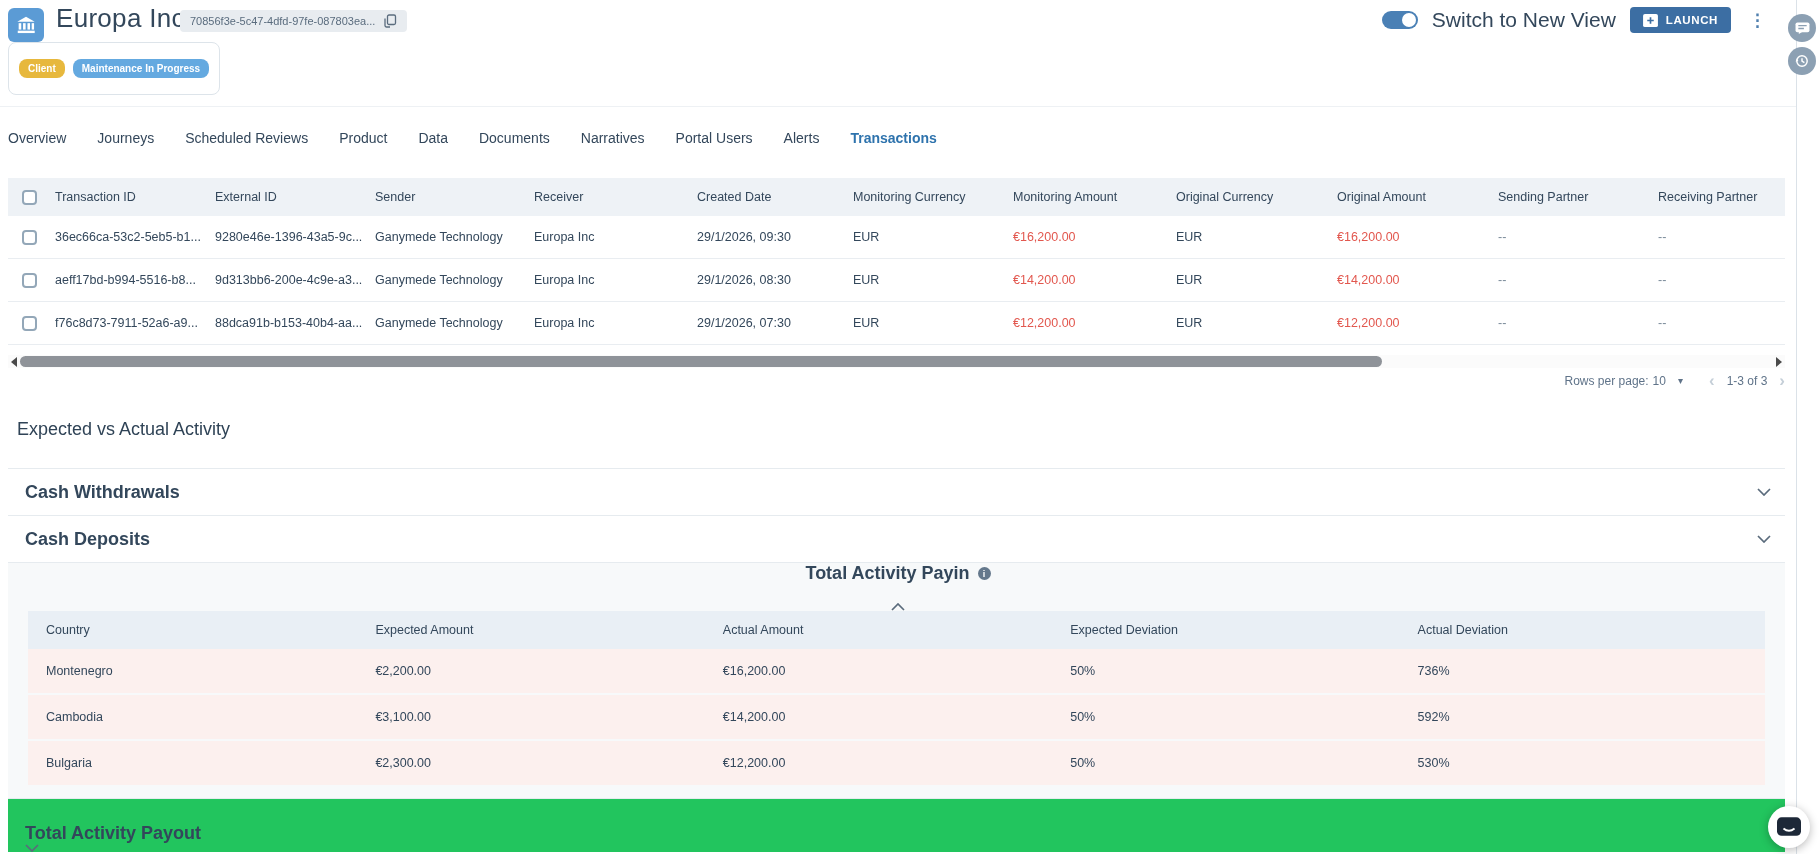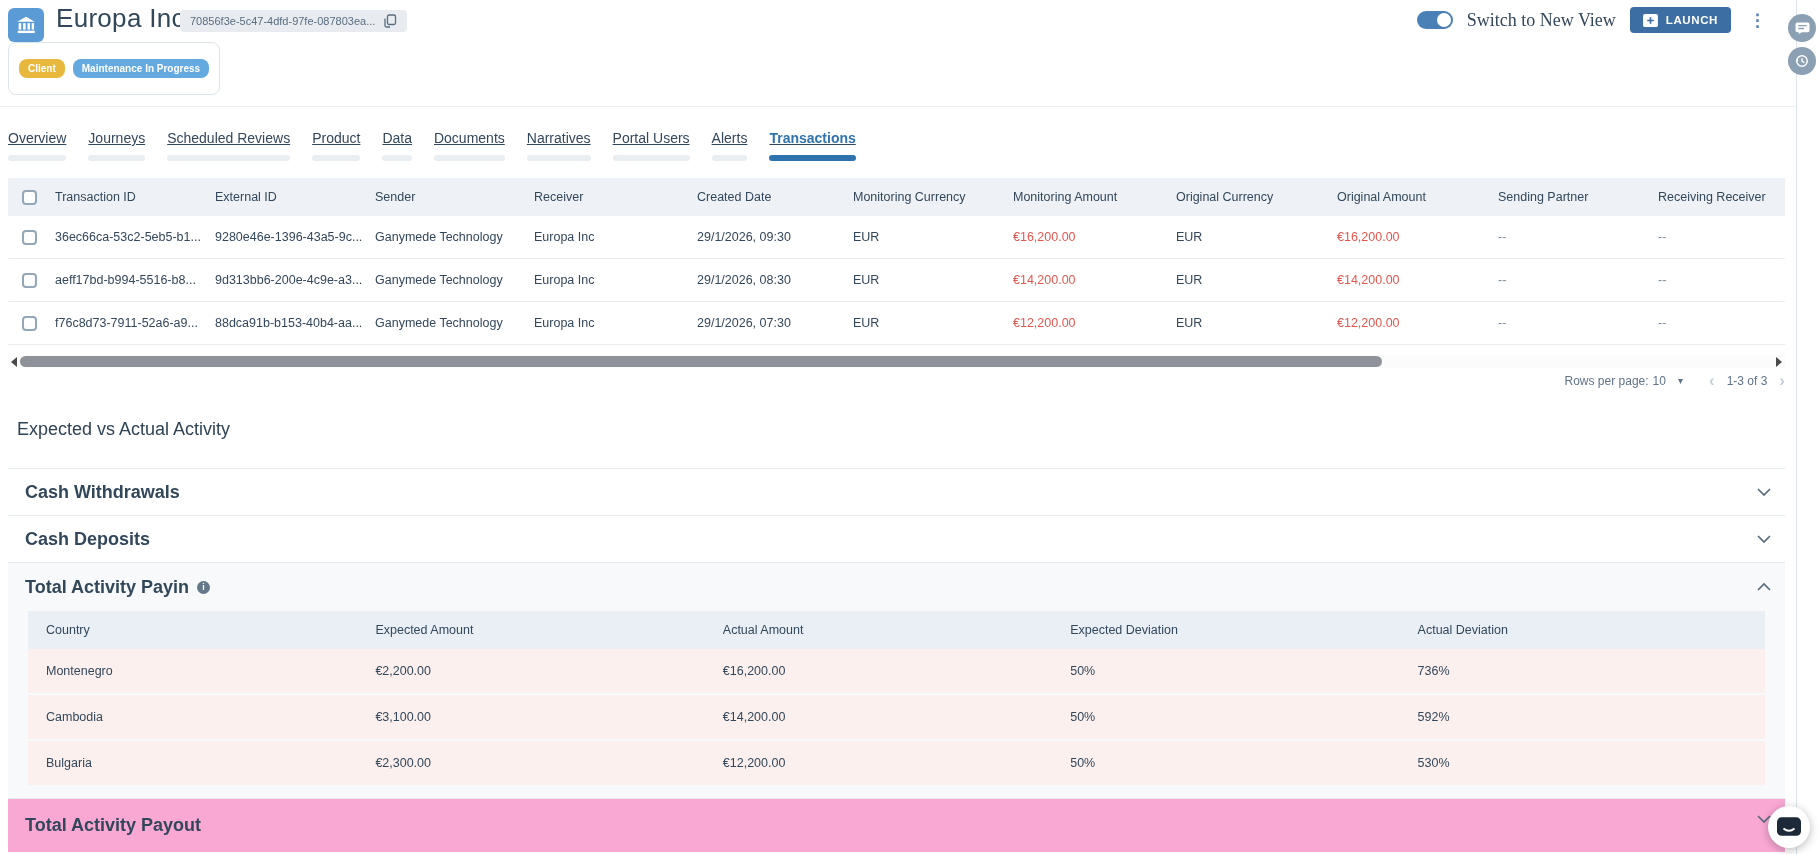--- a/index.html
+++ b/index.html
@@ -11,37 +11,37 @@
   .brand-icon { position:absolute; left:8px; top:8px; width:36px; height:34px; background:#5b9bd5;
     border-radius:6px; display:flex; align-items:center; justify-content:center; }
   .page-title { position:absolute; left:56px; top:3px; margin:0; font-size:26px; font-weight:500;
     color:#33475b; letter-spacing:.3px; }
   .id-pill { position:absolute; left:180px; top:10px; height:22px; background:#e8ecf0; border-radius:4px;
     display:flex; align-items:center; gap:9px; padding:0 10px; font-size:11px; color:#5a6c7e; }
   .copy-btn { display:flex; align-items:center; cursor:pointer; }
   .hdr-right { position:absolute; top:7px; right:50px; display:flex; align-items:center; gap:14px; }
   .toggle { position:relative; width:36px; height:18px; background:#4a80b5; border-radius:9px; cursor:pointer; display:inline-block; }
   .toggle .knob { position:absolute; right:2px; top:2px; width:14px; height:14px; background:#fff; border-radius:50%; }
-  .toggle-label { font-size:18px; color:#33475b;font-family:Liberation Serif, serif; }
+  .toggle-label { font-size:21px; color:#33475b; }
   .launch-btn { display:flex; align-items:center; gap:8px; background:#3c6ea3; color:#fff; border:none;
     border-radius:4px; height:26px; padding:0 13px; font-family:inherit; font-size:11.5px; font-weight:bold;
     letter-spacing:.6px; cursor:pointer; }
   .kebab { color:#4f7fae; font-size:17px; font-weight:bold; line-height:1; cursor:pointer; padding:2px 4px; }
 
   .tags-box { position:absolute; left:8px; top:42px; border:1px solid #dde4ea; border-radius:8px;
     padding:16px 10px; display:flex; gap:8px; background:#fff; }
   .tag { font-size:10px; font-weight:bold; color:#fff; padding:3px 9px; border-radius:8px; line-height:1.3; }
   .tag-yellow { background:#e7b83d; }
   .tag-blue { background:#64a9e0; }
 
   .hdr-divider { position:absolute; top:106px; left:0; width:1796px; height:1px; background:#eef1f4; }
 
   
   .tabs { position:absolute; top:130px; left:8px; display:flex; gap:22px; }
-  .tab { display:flex; flex-direction:column; gap:9px; cursor:pointer;text-decoration:underline; }
+  .tab { display:flex; gap:9px; cursor:pointer; }
   .tab-label { font-size:14px; color:#33475b; white-space:nowrap; }
   .tab-underline { height:6px; border-radius:3px; background:#e9eef3; }
   .tab.active .tab-label { color:#2e73ad; font-weight:bold; }
   .tab.active .tab-underline { background:#2e73ad; }
 
   
   .tx { position:absolute; top:178px; left:8px; width:1777px; }
   .tx-head, .tx-row { display:grid;
     grid-template-columns:47px 160px 160px 159px 163px 156px 160px 163px 161px 161px 160px minmax(0,1fr);
     align-items:center; }
@@ -71,30 +71,30 @@
 
   
   .section-title { position:absolute; top:410px; left:8px; margin:9px; font-size:18px; font-weight:500; color:#2f4356; }
   .accordion { position:absolute; top:468px; left:8px; width:1777px; }
   .panel { height:47px; border-top:1px solid #e6ebef; display:flex; align-items:center;
     justify-content:space-between; padding:0 14px 0 17px; cursor:pointer; background:#fff; }
   .panel-label-wrap { display:flex; align-items:center; gap:8px; }
   .panel-label { font-size:18px; font-weight:bold; color:#33475b; }
   .panel-open { background:#f7f9fa; border-top:1px solid #e6ebef; padding-bottom:11px; }
   .panel-open .panel-head { height:48px; display:flex; align-items:center; justify-content:space-between;
-    padding:0 14px 0 17px; cursor:pointer; }
+    padding:0 14px 0 17px; cursor:pointer;flex-direction:column; }
   .info-badge { width:13px; height:13px; border-radius:50%; background:#64788c; color:#fff; font-size:9px;
     font-weight:bold; display:flex; align-items:center; justify-content:center; cursor:pointer; }
   .payin-table { margin:0 20px; }
   .pt-head, .pt-row { display:grid; grid-template-columns:repeat(5,1fr); align-items:center; font-size:12.5px; }
   .pt-head { height:38px; background:#e9eff5; color:#33475b; }
   .pt-row { height:46px; background:#fcf0ee; border-bottom:2px solid #f7f9fa; color:#33475b; }
   .pt-head span:first-child, .pt-row span:first-child { padding-left:18px; }
   .panel-bottom { height:54px; border-top:1px solid #e6ebef; display:flex; align-items:flex-start;
-    justify-content:space-between; padding:16px 14px 0 17px; cursor:pointer; background:#f9a8d4; }
+    justify-content:flex-end; padding:16px 14px 0 17px; cursor:pointer; background:#22c55e;flex-direction:column; }
 
   
   .rail-line { position:absolute; top:0; bottom:0; left:1796px; width:1px; background:#dbe2e8; }
   .circle-btn { position:absolute; left:1788px; width:28px; height:28px; border-radius:50%; background:#8ca0b3;
     display:flex; align-items:center; justify-content:center; cursor:pointer; z-index:5; }
   .circle-btn.chat { top:14px; }
   .circle-btn.history { top:47px; }
   .messenger { position:absolute; left:1768px; top:806px; width:42px; height:42px; border-radius:50%;
     background:#fff; box-shadow:0 2px 10px rgba(0,0,0,.28); display:flex; align-items:center;
     justify-content:center; cursor:pointer; z-index:5; }
@@ -197,21 +197,21 @@
       <span>Transaction ID</span>
       <span>External ID</span>
       <span>Sender</span>
       <span>Receiver</span>
       <span>Created Date</span>
       <span>Monitoring Currency</span>
       <span>Monitoring Amount</span>
       <span>Original Currency</span>
       <span>Original Amount</span>
       <span>Sending Partner</span>
-      <span>Receiving Receiver</span>
+      <span>Receiving Partner</span>
     </div>
     <div>
         <div class="tx-row">
         <span class="cb-cell">
             <span class="cb"></span>
           </span>
         <span>36ec66ca-53c2-5eb5-b1...</span>
         <span>9280e46e-1396-43a5-9c...</span>
         <span>Ganymede Technology</span>
         <span>Europa Inc</span>

